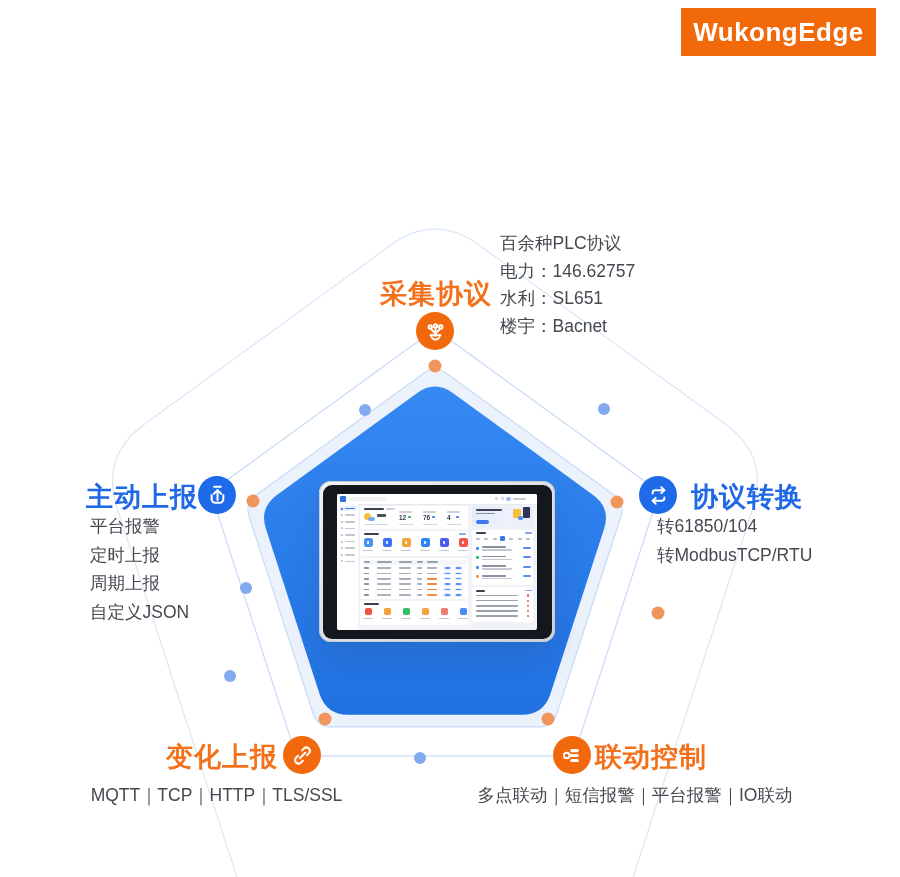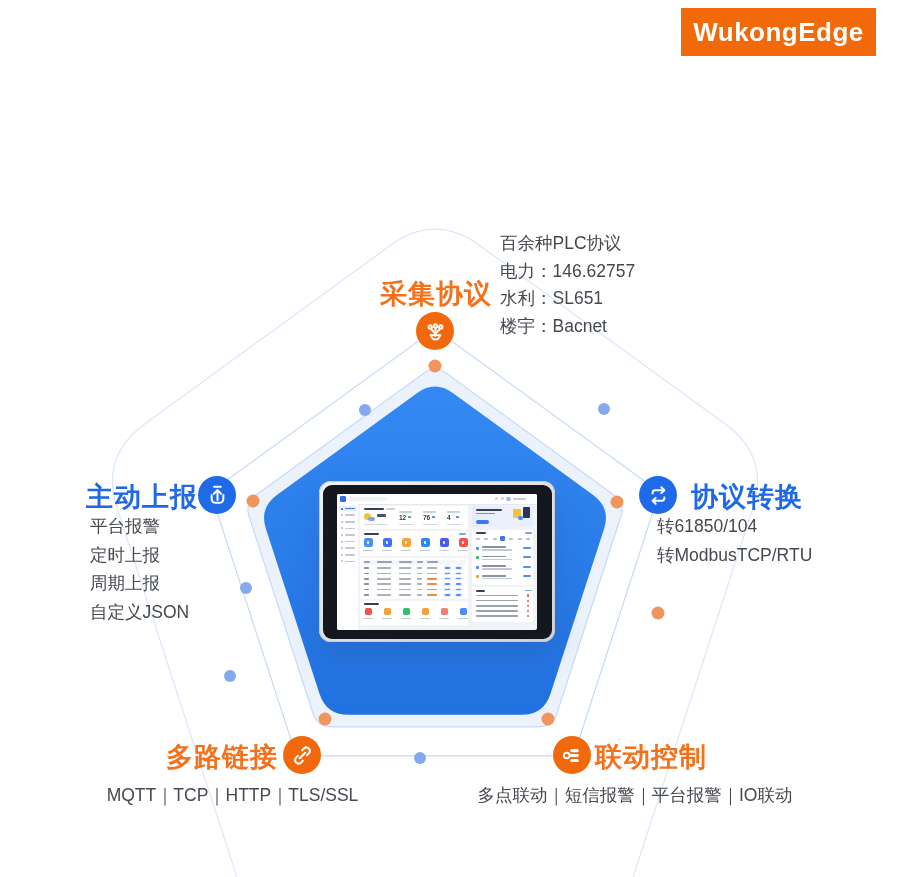--- a/index.html
+++ b/index.html
@@ -110,29 +110,29 @@
       <path d="M17.2 13.7v.8c0 1.2-1 2.2-2.2 2.2H7"></path>
       <path d="M9.5 19.3 6.8 16.7l2.7-2.6"></path>
     </svg>
   </div>
   <div class="f-title t-blue" style="left:691px;top:479px">协议转换</div>
   <div class="f-details" style="left:657px;top:512px">
       <div>转61850/104</div>
       <div>转ModbusTCP/RTU</div>
     </div>
 
-  <div class="f-title t-orange" style="left:166px;top:739px">多路链接</div>
+  <div class="f-title t-orange" style="left:166px;top:739px">变化上报</div>
   <div class="f-icon bg-orange" style="left:283px;top:736px">
     <svg viewBox="0 0 24 24" fill="none" stroke="#fff" stroke-width="1.8" stroke-linecap="round" stroke-linejoin="round">
       <path d="M9.6 14.4 14.4 9.6"></path>
       <path d="M12.3 16.6l-1.8 1.8a3.05 3.05 0 0 1-4.3-4.3l1.8-1.8"></path>
       <path d="M11.7 7.4l1.8-1.8a3.05 3.05 0 0 1 4.3 4.3l-1.8 1.8"></path>
     </svg>
   </div>
-  <div class="f-details centered" style="left:60px;top:781px;width:345px">
+  <div class="f-details centered" style="left:44px;top:781px;width:345px">
       <div>MQTT｜TCP｜HTTP｜TLS/SSL</div>
     </div>
 
   <div class="f-icon bg-orange" style="left:553px;top:736px">
     <svg viewBox="0 0 24 24">
       <rect x="10" y="6.3" width="7.6" height="2.7" rx="1.35" fill="#fff"></rect>
       <rect x="8.6" y="10.65" width="9" height="2.7" rx="1.35" fill="#fff"></rect>
       <rect x="10" y="15" width="7.6" height="2.7" rx="1.35" fill="#fff"></rect>
       <circle cx="6.9" cy="12" r="2.5" fill="none" stroke="#fff" stroke-width="1.7"></circle>
     </svg>

